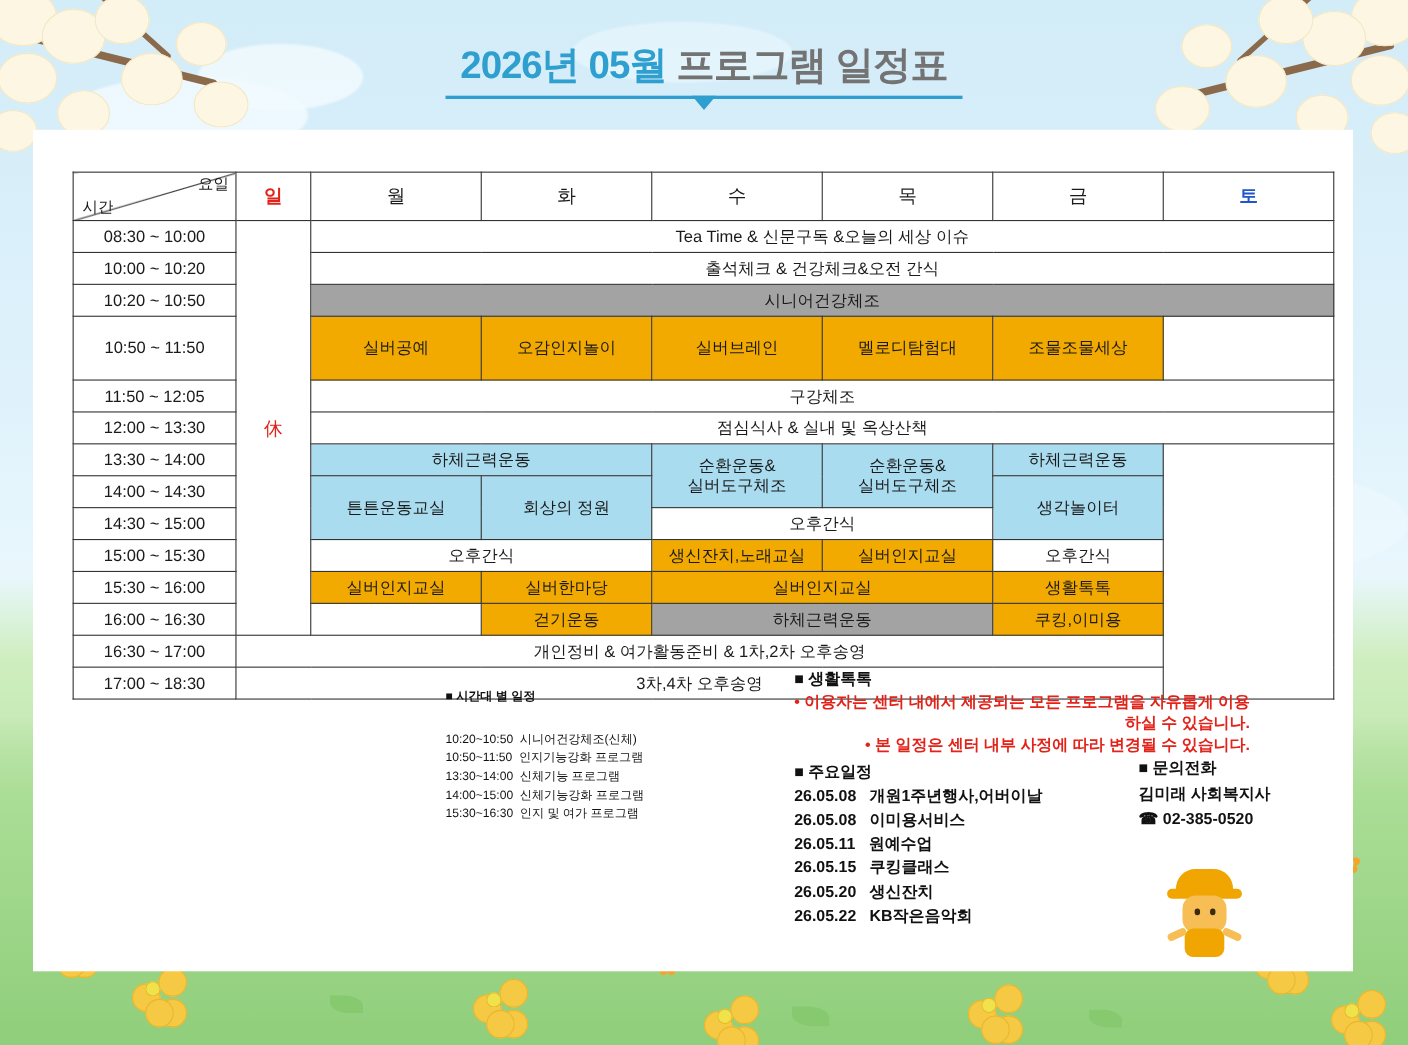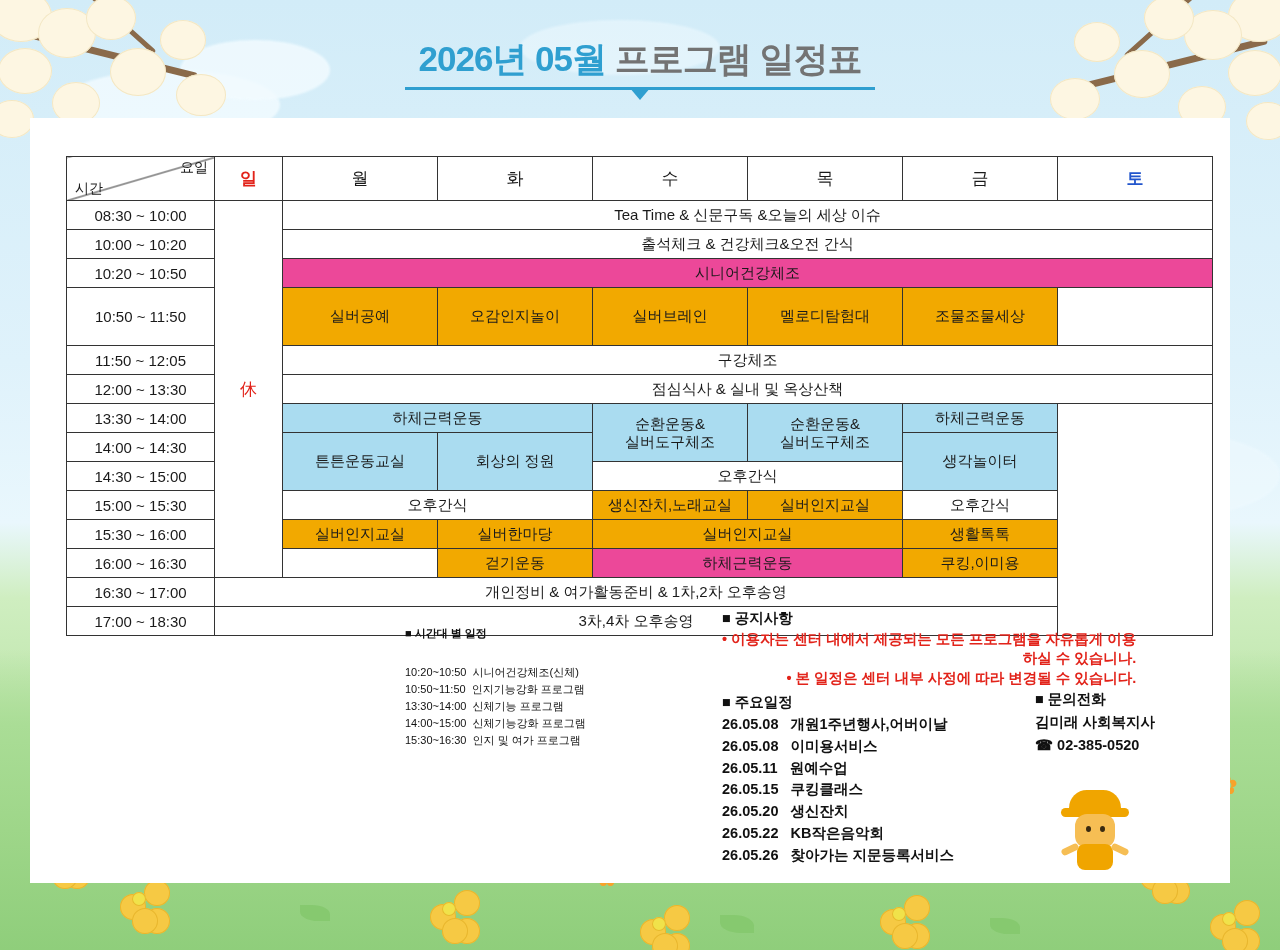--- a/index.html
+++ b/index.html
@@ -95,21 +95,21 @@
     position:relative; padding:0; height:44px;
     background:
       linear-gradient(to bottom right, transparent 0%, transparent calc(50% - 1px), #333 50%, transparent calc(50% + 1px), transparent 100%);
   }
   .corner .lbl-day { position:absolute; right:6px; top:2px; font-size:14px; }
   .corner .lbl-time { position:absolute; left:8px; bottom:2px; font-size:14px; }
 
   .timecell { font-size:15px; }
   .sun-cell { color:#e2231a; font-weight:bold; font-size:17px; }
 
-  .blue { background:#ec4899; }
+  .blue { background:#a3a3a3; }
   .lblue { background:#aadcf0; }
   .orange { background:#f2a900; }
   .white { background:#ffffff; }
   .two-line { line-height:1.15; }
 
   
   .notes-left {
     position:absolute; left:405px; top:625px; font-size:11px; color:#111; line-height:1.55;
   }
   .notes-left .hd { font-weight:bold; margin-bottom:22px; }
@@ -378,32 +378,31 @@
 <div class="notes-left">
   <div class="hd">■ 시간대 별 일정</div>
   <div class="row">10:20~10:50  시니어건강체조(신체)</div>
   <div class="row">10:50~11:50  인지기능강화 프로그램</div>
   <div class="row">13:30~14:00  신체기능 프로그램</div>
   <div class="row">14:00~15:00  신체기능강화 프로그램</div>
   <div class="row">15:30~16:30  인지 및 여가 프로그램</div>
 </div>
 
 <div class="notes-right">
-  <div class="hd">■ 공지사항</div>
+  <div class="hd">■ 생활톡톡</div>
   <div class="red">• 이용자는 센터 내에서 제공되는 모든 프로그램을 자유롭게 이용</div>
   <div class="red">   하실 수 있습니나.</div>
   <div class="red">• 본 일정은 센터 내부 사정에 따라 변경될 수 있습니다.</div>
   <div class="sched-hd">■ 주요일정</div>
   <div class="item">26.05.08   개원1주년행사,어버이날</div>
   <div class="item">26.05.08   이미용서비스</div>
   <div class="item">26.05.11   원예수업</div>
   <div class="item">26.05.15   쿠킹클래스</div>
   <div class="item">26.05.20   생신잔치</div>
   <div class="item">26.05.22   KB작은음악회</div>
-  <div class="item">26.05.26   찾아가는 지문등록서비스</div>
 </div>
 
 <div class="contact">
   <div class="hd">■ 문의전화</div>
   <div class="nm">김미래 사회복지사</div>
   <div class="tel">☎ 02-385-0520</div>
 </div>
 
 <div class="mascot">
   <div class="hat"></div>

